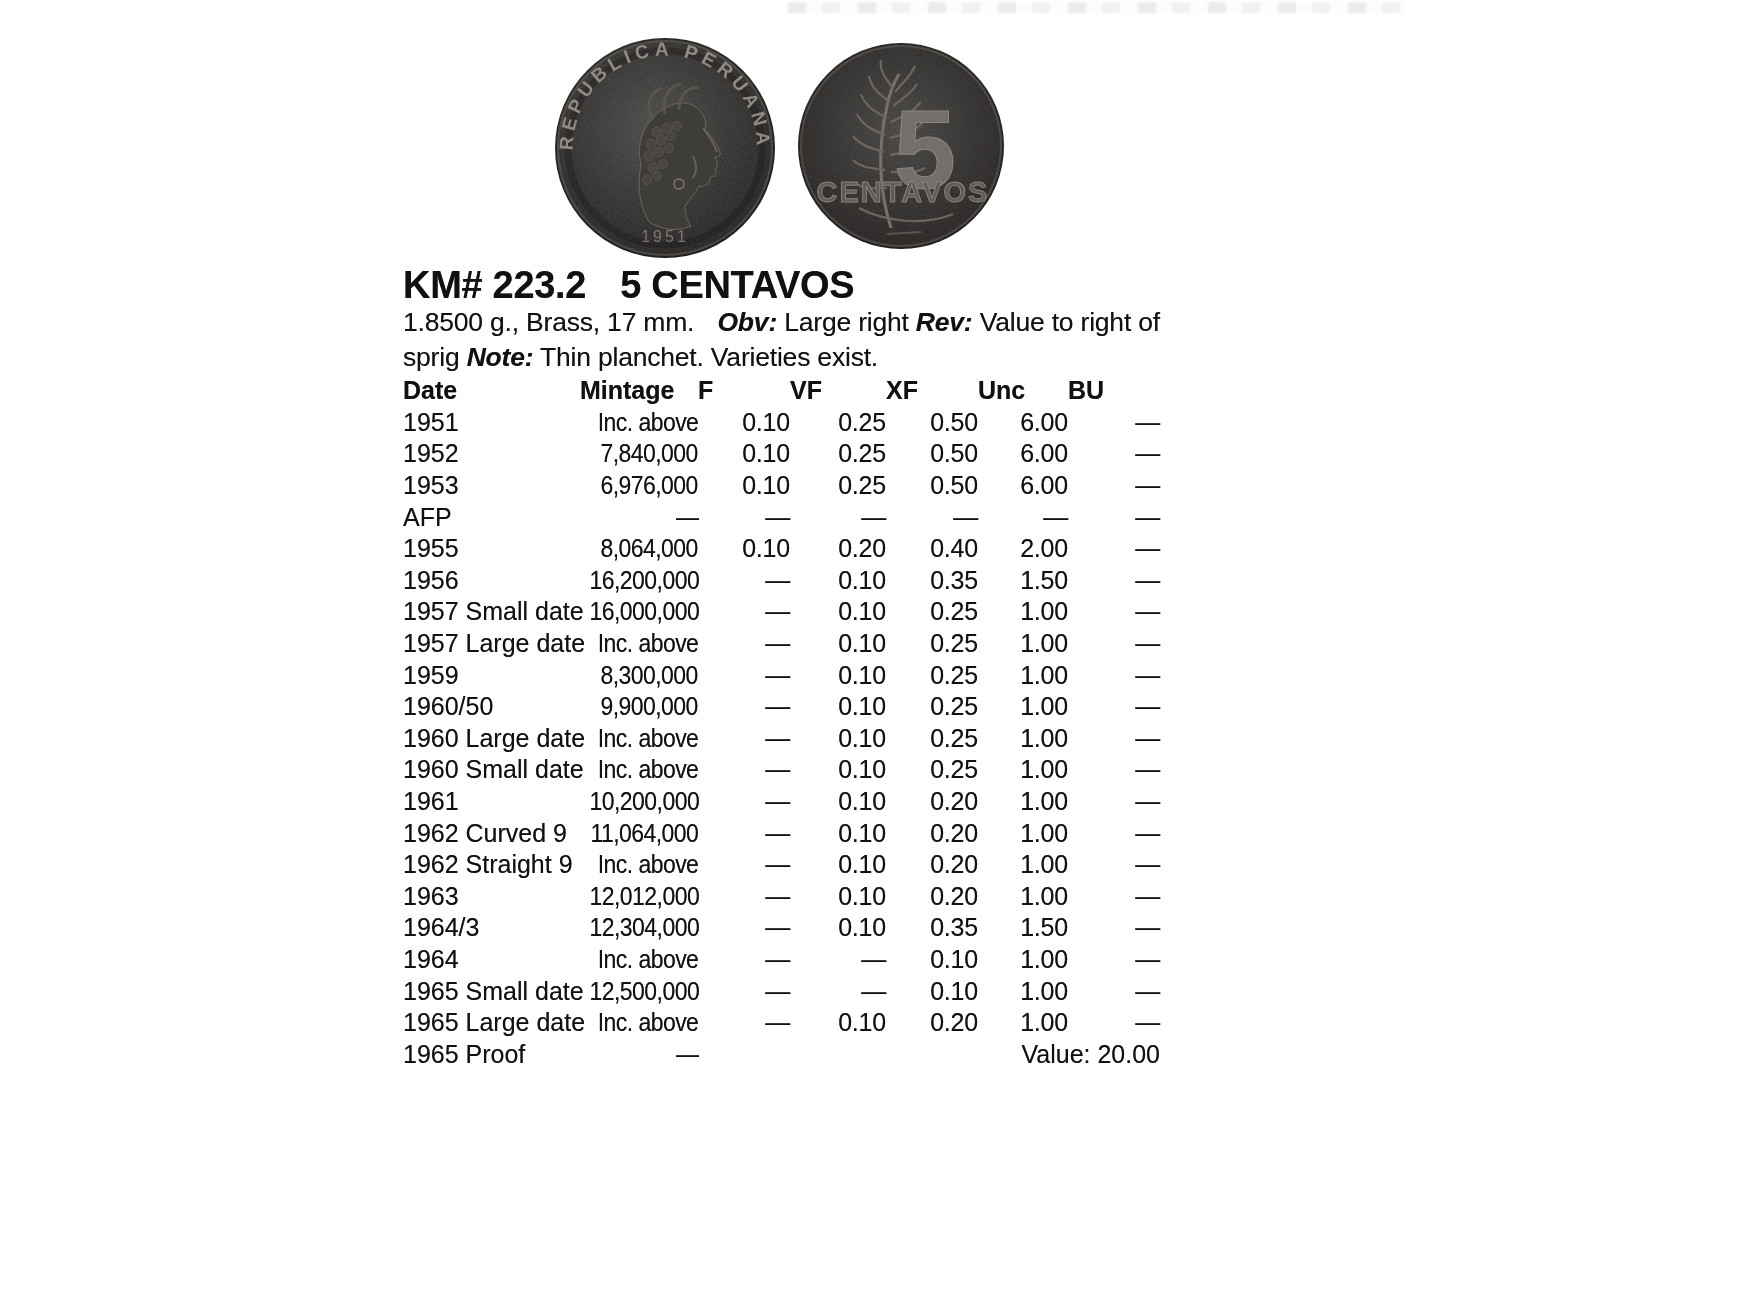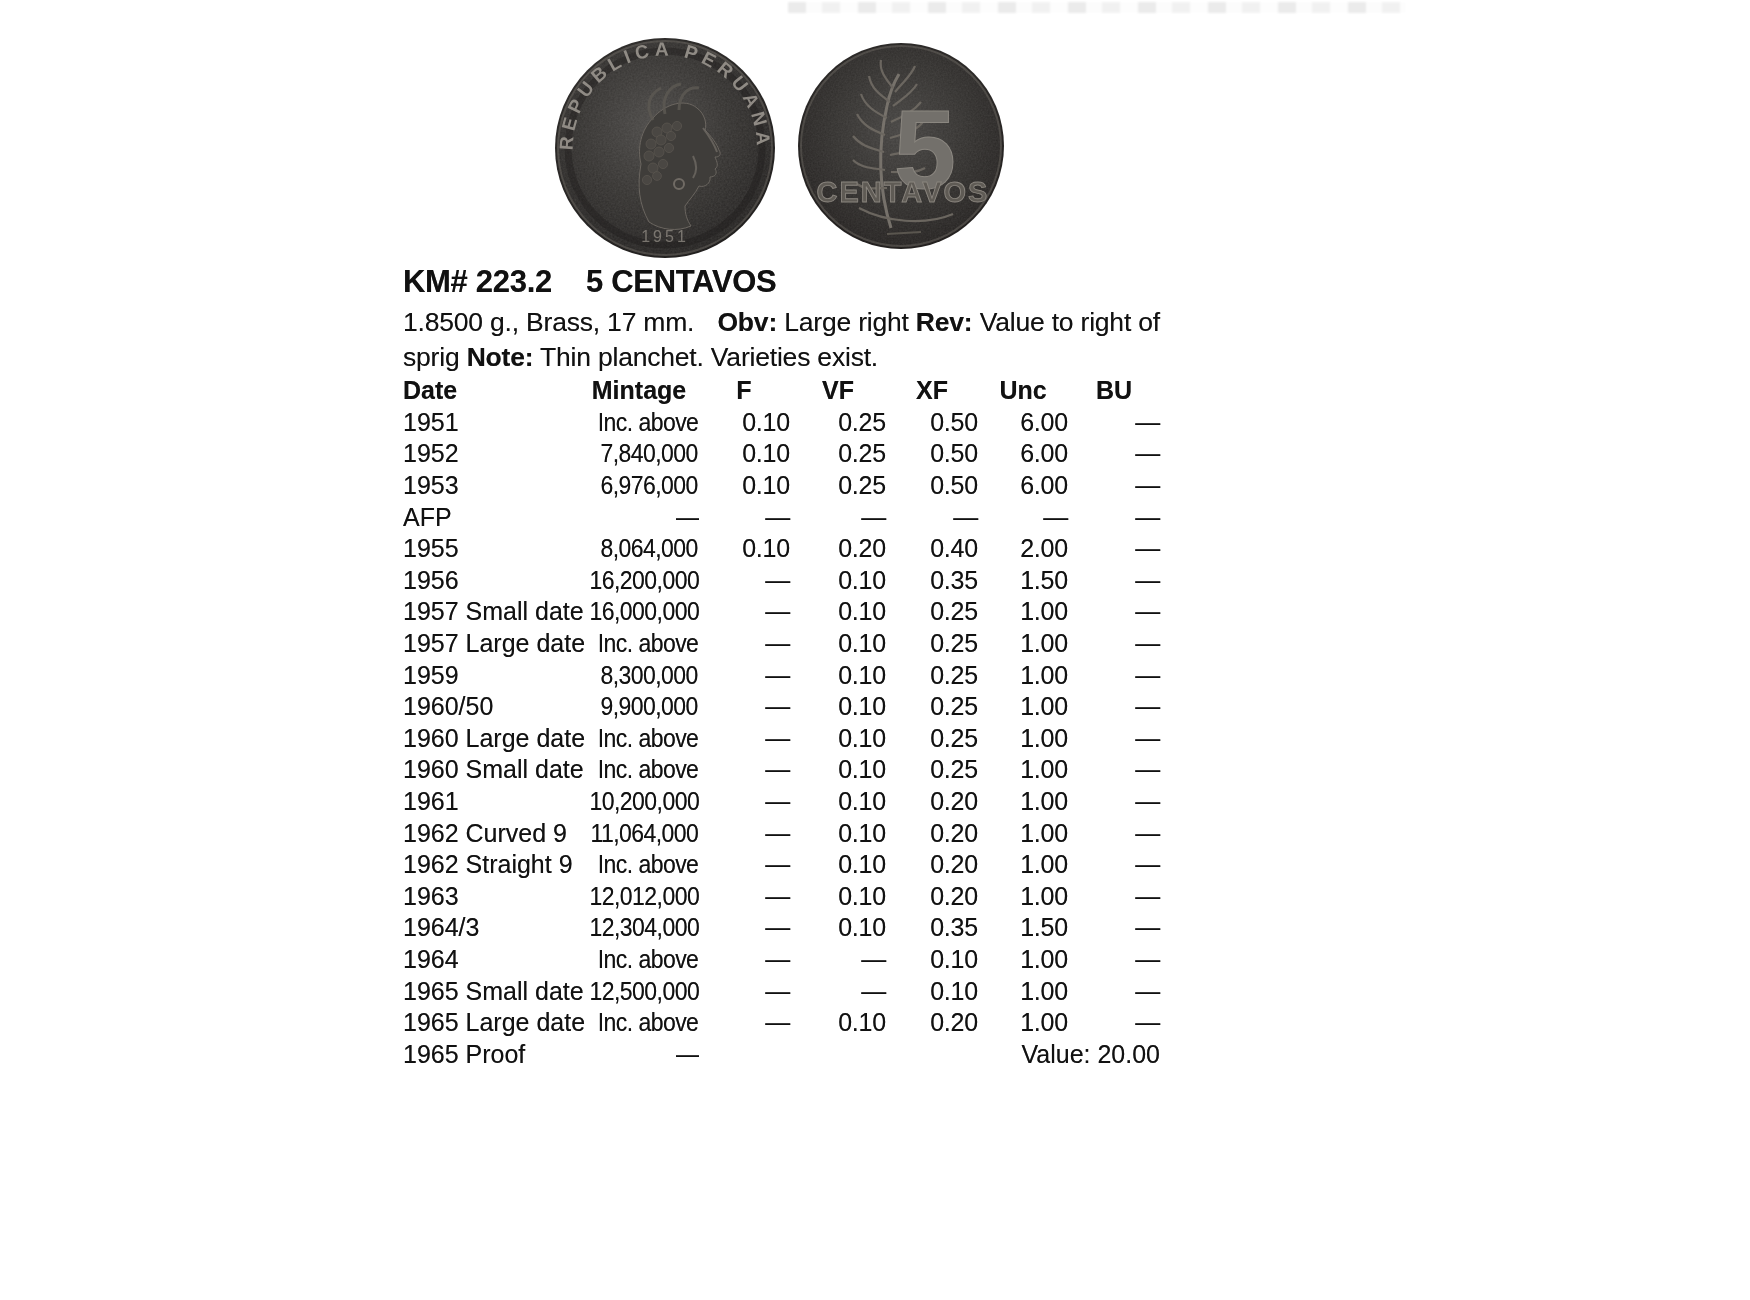--- a/index.html
+++ b/index.html
@@ -18,43 +18,43 @@
       rgba(0,0,0,0.07) 34px 52px, rgba(0,0,0,0.01) 52px 70px);
     filter:blur(1.2px);opacity:.8;
   }
 
   .coin{position:absolute;}
   .coin-obv{left:553px;top:34px;}
   .coin-rev{left:795px;top:40px;}
 
   .heading{
     position:absolute;left:403px;top:264px;
-    font-size:31px;font-weight:bold;letter-spacing:-0.3px;
+    font-size:38px;font-weight:bold;letter-spacing:-0.3px;
     text-shadow:0 0 .4px rgba(0,0,0,.55);
     white-space:nowrap;
   }
   .heading .t2{margin-left:34px;}
 
   .desc{
     position:absolute;left:403px;top:305px;width:778px;
     font-size:26.5px;line-height:35px;letter-spacing:-0.2px;
     text-shadow:0 0 .3px rgba(0,0,0,.45);
   }
-  .desc b{font-weight:bold;}
+  .desc b{font-weight:bold;font-style:italic;}
   .desc .lead-gap{margin-left:16px;}
 
   table.values{
     position:absolute;left:403px;top:375px;
     border-collapse:collapse;table-layout:fixed;width:757px;
   }
   table.values th, table.values td{
     padding:0;height:31.6px;font-size:25px;white-space:nowrap;
     vertical-align:middle;text-shadow:0 0 .3px rgba(0,0,0,.5);
   }
-  table.values th{font-weight:bold;text-align:center;}
+  table.values th{font-weight:bold;text-align:left;}
   table.values th.c-date{text-align:left;margin-left:32px;}
   .c-date{text-align:left;}
   .c-num{text-align:right;letter-spacing:-0.2px;}
   .c-note{text-align:right;padding-left:36px;}
   .cond{display:inline-block;transform:scaleX(0.92);transform-origin:100% 50%;letter-spacing:-0.6px;}
   td .cond:empty{display:none;}
 </style>
 </head>
 <body>
 

